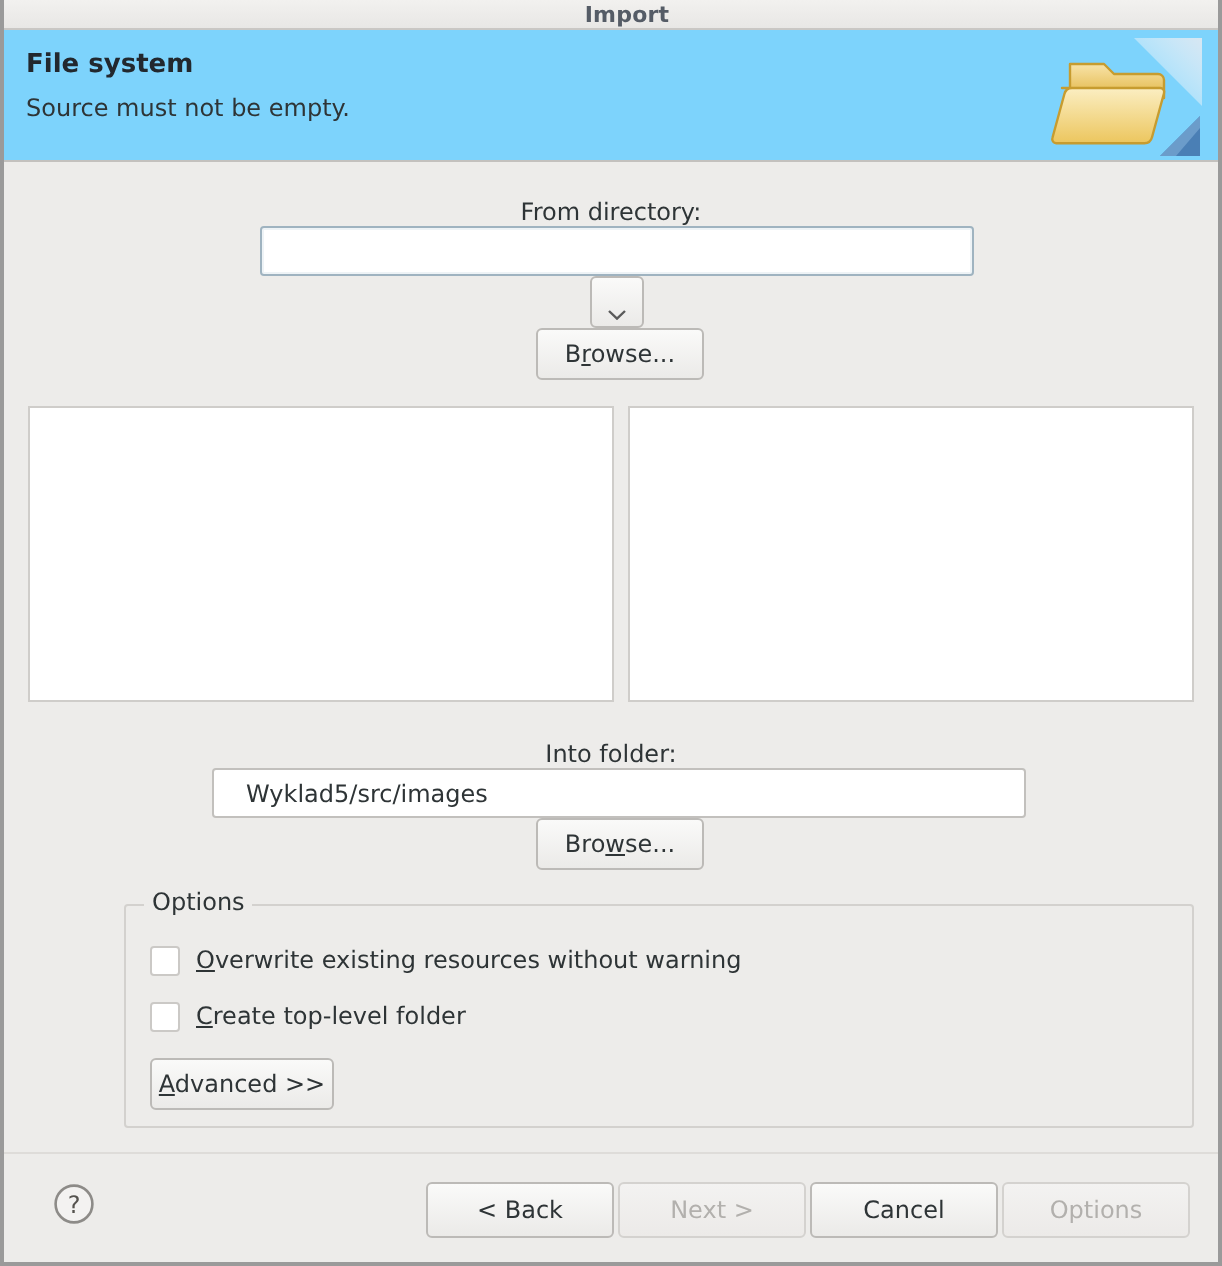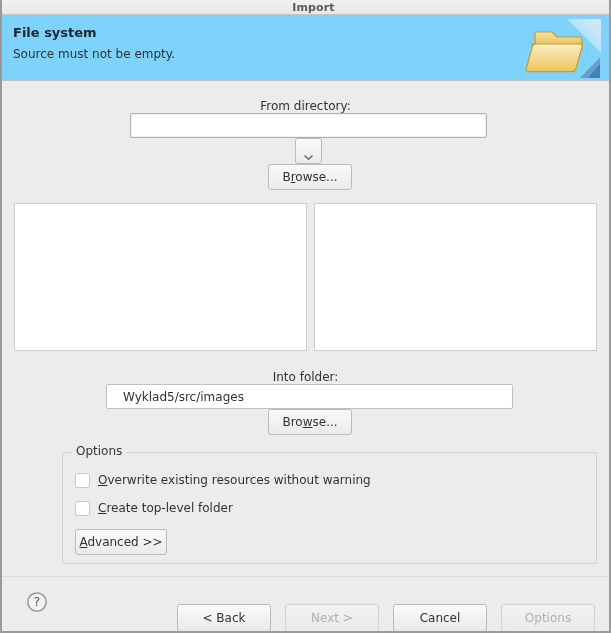--- a/index.html
+++ b/index.html
@@ -238,23 +238,23 @@
   .help-icon {
     position: absolute;
     left: 24px;
     top: 14px;
     width: 22px;
     height: 22px;
   }
   .footer-buttons {
     position: absolute;
     right: 14px;
-    top: 27px;
-    display: flex;
-    gap: 12px;
+    top: 14px;
+    display: flex;
+    gap: 0px;
   }
   .footer-buttons .btn {
     height: 28px;
     width: 94px;
     margin-left: 2px;
   }
 </style>
 </head>
 <body>
 

